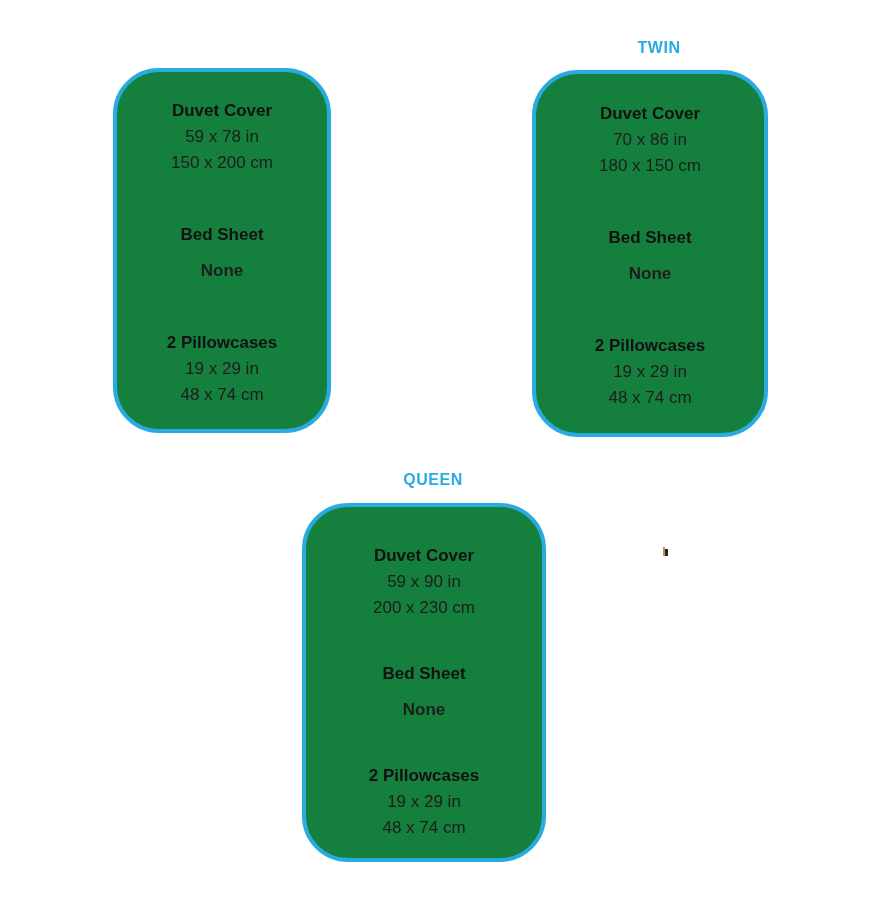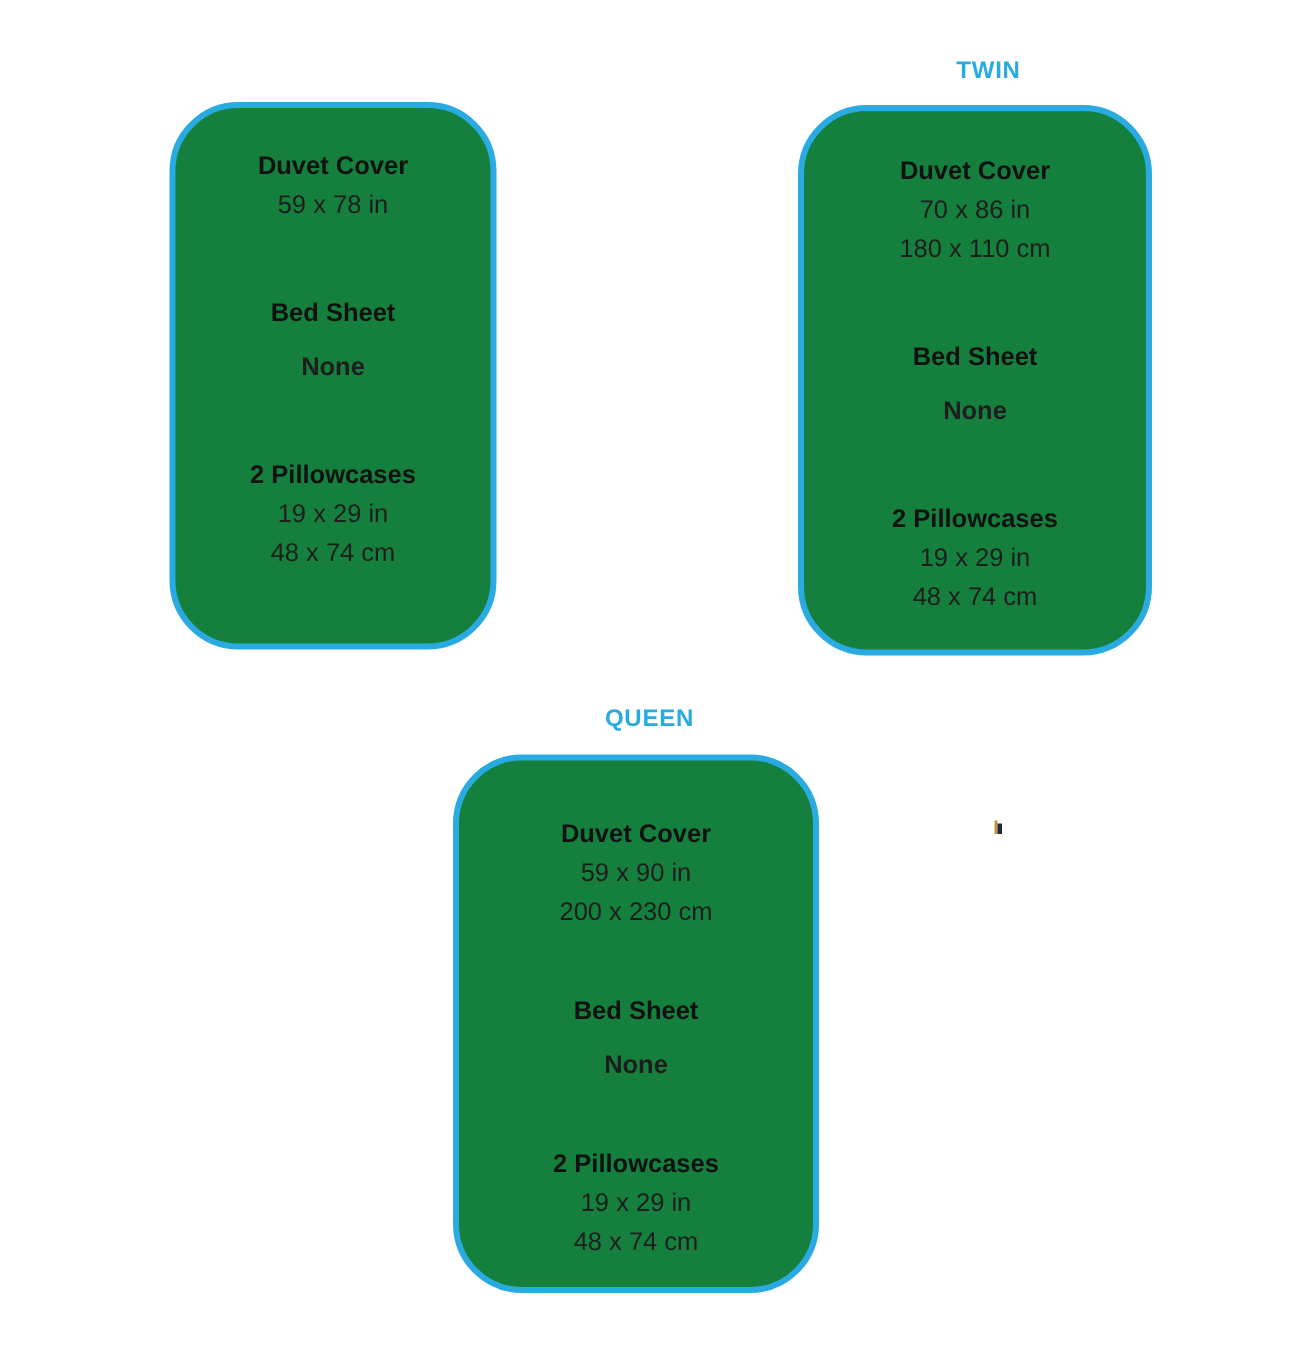--- a/index.html
+++ b/index.html
@@ -74,38 +74,39 @@
 </style>
 </head>
 <body>
 
 <div class="canvas">
 
   <div class="size-card card-twin twin">
     <div class="section">
       <div class="section-heading">Duvet Cover</div>
       <div class="line">59 x 78 in</div>
+      <div class="line">150 x 200 cm</div>
     </div>
     <div class="section section-bed-sheet">
       <div class="section-heading">Bed Sheet</div>
       <div class="line">None</div>
     </div>
     <div class="section">
       <div class="section-heading">2 Pillowcases</div>
       <div class="line">19 x 29 in</div>
       <div class="line">48 x 74 cm</div>
     </div>
   </div>
 
   <div class="size-title title-full">TWIN</div>
   <div class="size-card card-full full">
     <div class="section">
       <div class="section-heading">Duvet Cover</div>
       <div class="line">70 x 86 in</div>
-      <div class="line">180 x 110 cm</div>
+      <div class="line">180 x 150 cm</div>
     </div>
     <div class="section section-bed-sheet">
       <div class="section-heading">Bed Sheet</div>
       <div class="line">None</div>
     </div>
     <div class="section">
       <div class="section-heading">2 Pillowcases</div>
       <div class="line">19 x 29 in</div>
       <div class="line">48 x 74 cm</div>
     </div>

